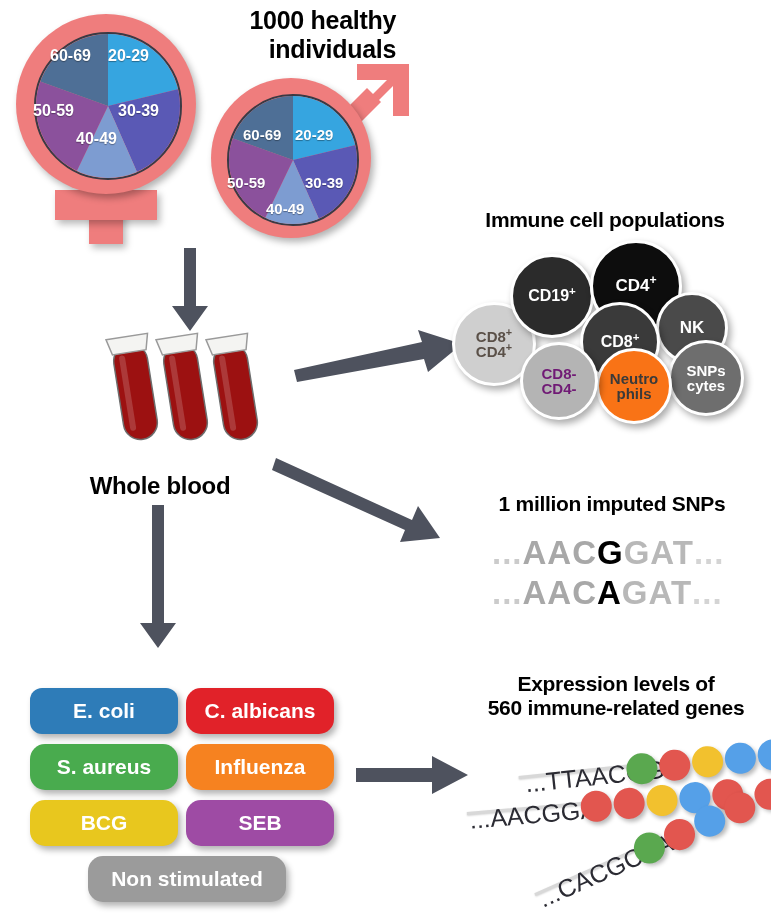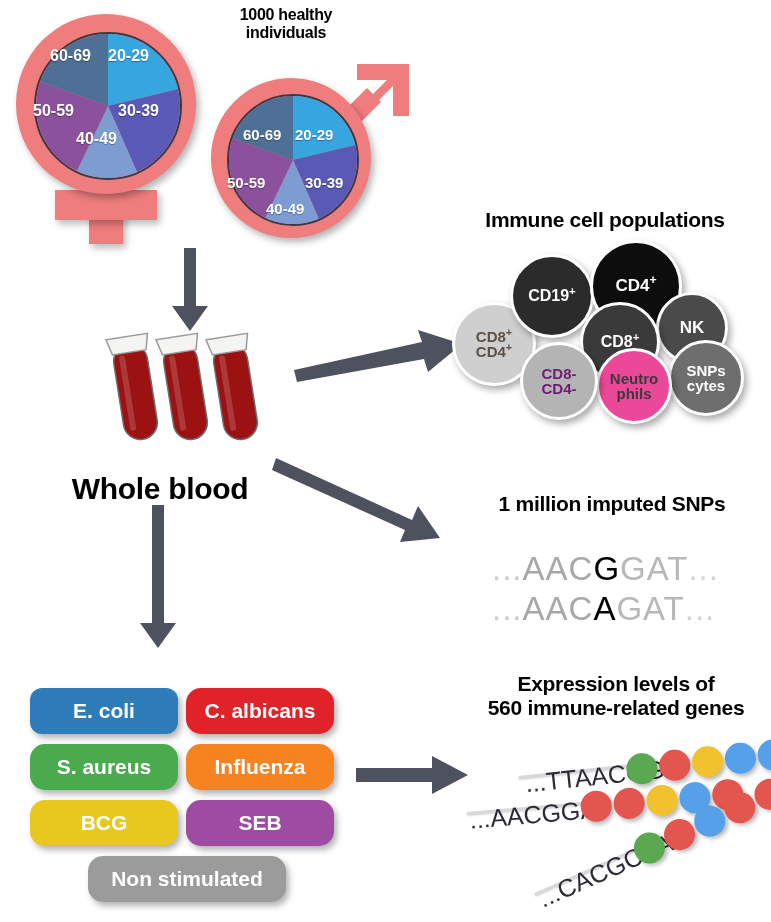--- a/index.html
+++ b/index.html
@@ -48,22 +48,21 @@
     display:flex;align-items:center;justify-content:center;
     text-align:center;font-weight:bold;line-height:1.02;
     box-sizing:border-box;
   }
   .cell sup{font-size:0.72em;vertical-align:super;line-height:0;}
 
   
   .snprow{
     position:absolute;white-space:nowrap;
     font-family:"Liberation Sans","DejaVu Sans",sans-serif;
-    font-weight:normal;
-    margin-top:16px;
+    font-weight:bold;
   }
   .snprow span{display:inline-block;}
 
   
   .pill{
     position:absolute;border-radius:15px;
     display:flex;align-items:center;justify-content:center;
     color:#fff;font-weight:bold;
     box-shadow:3px 4px 6px rgba(0,0,0,0.30);
     box-sizing:border-box;
@@ -102,21 +101,21 @@
     <div class="slice" style="background:#4e6f96;clip-path:polygon(50% 50%, 0% 32%, 0% 0%, 50% 0%);"></div>
   </div>
 
   <div class="plabel" style="left:100px;top:39px;font-size:16px;">20-29</div>
   <div class="plabel" style="left:110px;top:94px;font-size:16px;">30-39</div>
   <div class="plabel" style="left:68px;top:122px;font-size:16px;">40-49</div>
   <div class="plabel" style="left:25px;top:94px;font-size:16px;">50-59</div>
   <div class="plabel" style="left:42px;top:39px;font-size:16px;">60-69</div>
 </div>
 
-<div class="ttl abs" style="left:176px;top:6px;width:220px;font-size:16px;">
+<div class="ttl abs" style="left:176px;top:6px;width:220px;font-size:25px;text-align:right;">
   <div>1000 healthy</div>
   <div>individuals</div>
 </div>
 
 <div class="gsym" style="left:205px;top:60px;width:220px;height:180px;">
 
   <svg class="marrow" width="120" height="110" style="left:100px;top:-2px;" viewBox="0 0 120 110">
     <path d="M 30 86 L 88 28 L 88 58 L 104 58 L 104 6 L 52 6 L 52 22 L 82 22 L 24 80 Z" fill="#ef7d7d"></path>
     <path d="M 20 72 L 62 30 L 76 44 L 34 86 Z" fill="#ef7d7d"></path>
   </svg>
@@ -153,21 +152,21 @@
       <path d="M 70 6 L 112 6 L 108 22 L 74 22 Z" fill="#f4f4f2" stroke="#9a9a9a" stroke-width="1.5"></path>
       <rect x="80" y="24" width="6" height="76" rx="3" fill="#ffffff" opacity="0.17"></rect>
     </g>
     <g transform="rotate(-9 140 65)">
       <rect x="124" y="14" width="34" height="96" rx="17" fill="#9c1111" stroke="#6d6d6d" stroke-width="1.5"></rect>
       <path d="M 120 6 L 162 6 L 158 22 L 124 22 Z" fill="#f4f4f2" stroke="#9a9a9a" stroke-width="1.5"></path>
       <rect x="130" y="24" width="6" height="76" rx="3" fill="#ffffff" opacity="0.17"></rect>
     </g>
   </svg>
 </div>
-<div class="ttl abs" style="left:70px;top:472px;width:180px;font-size:30px;">Whole blood</div>
+<div class="ttl abs" style="left:70px;top:472px;width:180px;font-size:24px;">Whole blood</div>
 
 <svg class="arrow" style="left:292px;top:330px;" width="178" height="58" viewBox="0 0 178 58">
   <path d="M 2 40 L 130 12 L 126 0 L 170 14 L 136 42 L 132 29 L 5 52 Z" fill="#4e525e"></path>
 </svg>
 
 <div class="ttl abs" style="left:455px;top:208px;width:300px;font-size:21px;">Immune cell populations</div>
 
 <div class="abs" style="left:452px;top:240px;width:310px;height:180px;">
 
   <div class="cell" style="left:0px;top:62px;width:84px;height:84px;background:#cfcfcf;color:#5a5048;font-size:15px;">
@@ -189,21 +188,21 @@
 
   <div class="cell" style="left:128px;top:62px;width:80px;height:80px;background:#3a3a3a;color:#ffffff;font-size:16px;">
     <div>CD8<sup>+</sup></div>
   </div>
 
   <div class="cell" style="left:216px;top:100px;width:76px;height:76px;background:#6e6e6e;color:#ffffff;font-size:15px;">
     <div><span>SNPs</span><br>
          <span>cytes</span></div>
   </div>
 
-  <div class="cell" style="left:144px;top:108px;width:76px;height:76px;background:#ec4899;color:#3a3a3a;font-size:15px;">
+  <div class="cell" style="left:144px;top:108px;width:76px;height:76px;background:#f97316;color:#3a3a3a;font-size:15px;">
     <div><span>Neutro</span><br>
          <span>phils</span></div>
   </div>
 
   <div class="cell" style="left:68px;top:102px;width:78px;height:78px;background:#b4b4b4;color:#701a75;font-size:15px;">
     <div><span>CD8-</span><br>
          <span>CD4-</span></div>
   </div>
 </div>
 

